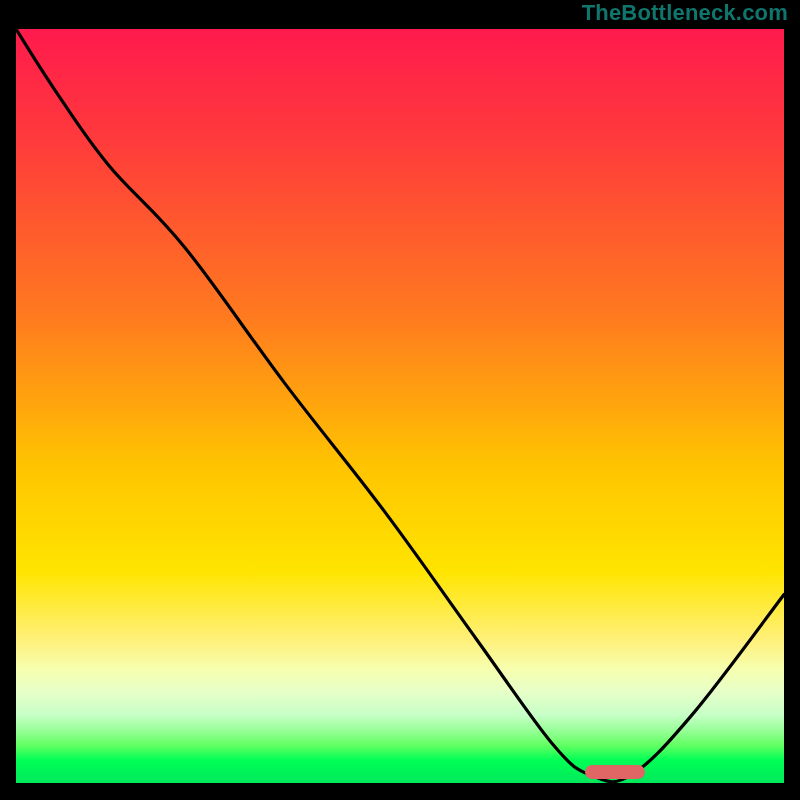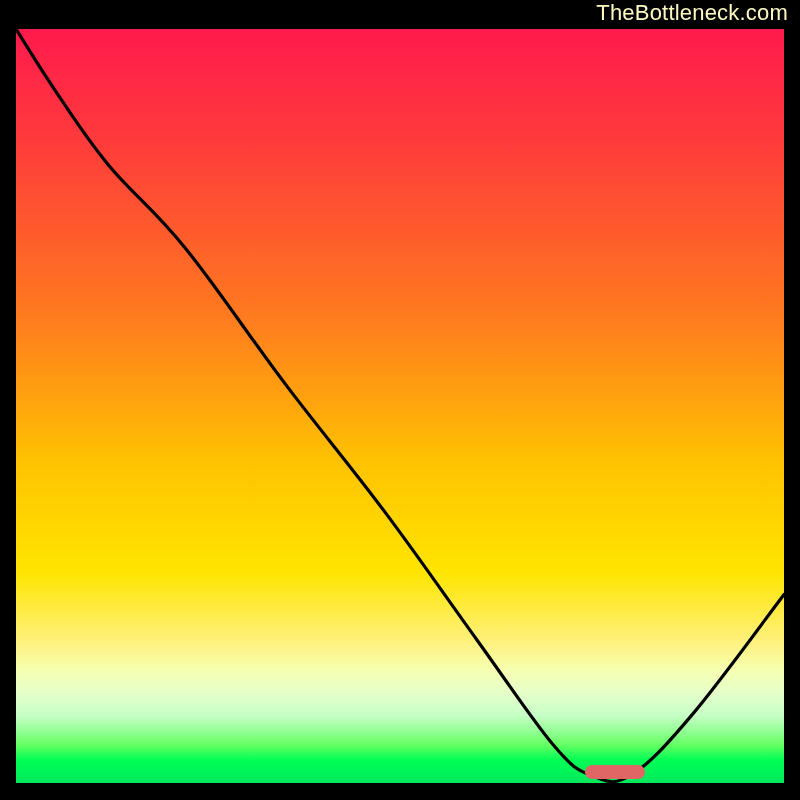--- a/index.html
+++ b/index.html
@@ -13,24 +13,24 @@
   .outer {
     width: 800px;
     height: 800px;
     position: relative;
     background: #000;
   }
   .attribution {
     position: absolute;
     top: 0;
     right: 12px;
-    color: #fef9c3;
+    color: #0f766e;
     font-family: Arial, Helvetica, sans-serif;
     font-size: 22px;
-    font-weight: normal;
+    font-weight: bold;
     letter-spacing: 0.2px;
     user-select: none;
   }
   .plot-frame {
     position: absolute;
     left: 13px;
     top: 26px;
     width: 774px;
     height: 760px;
     background: #000;

